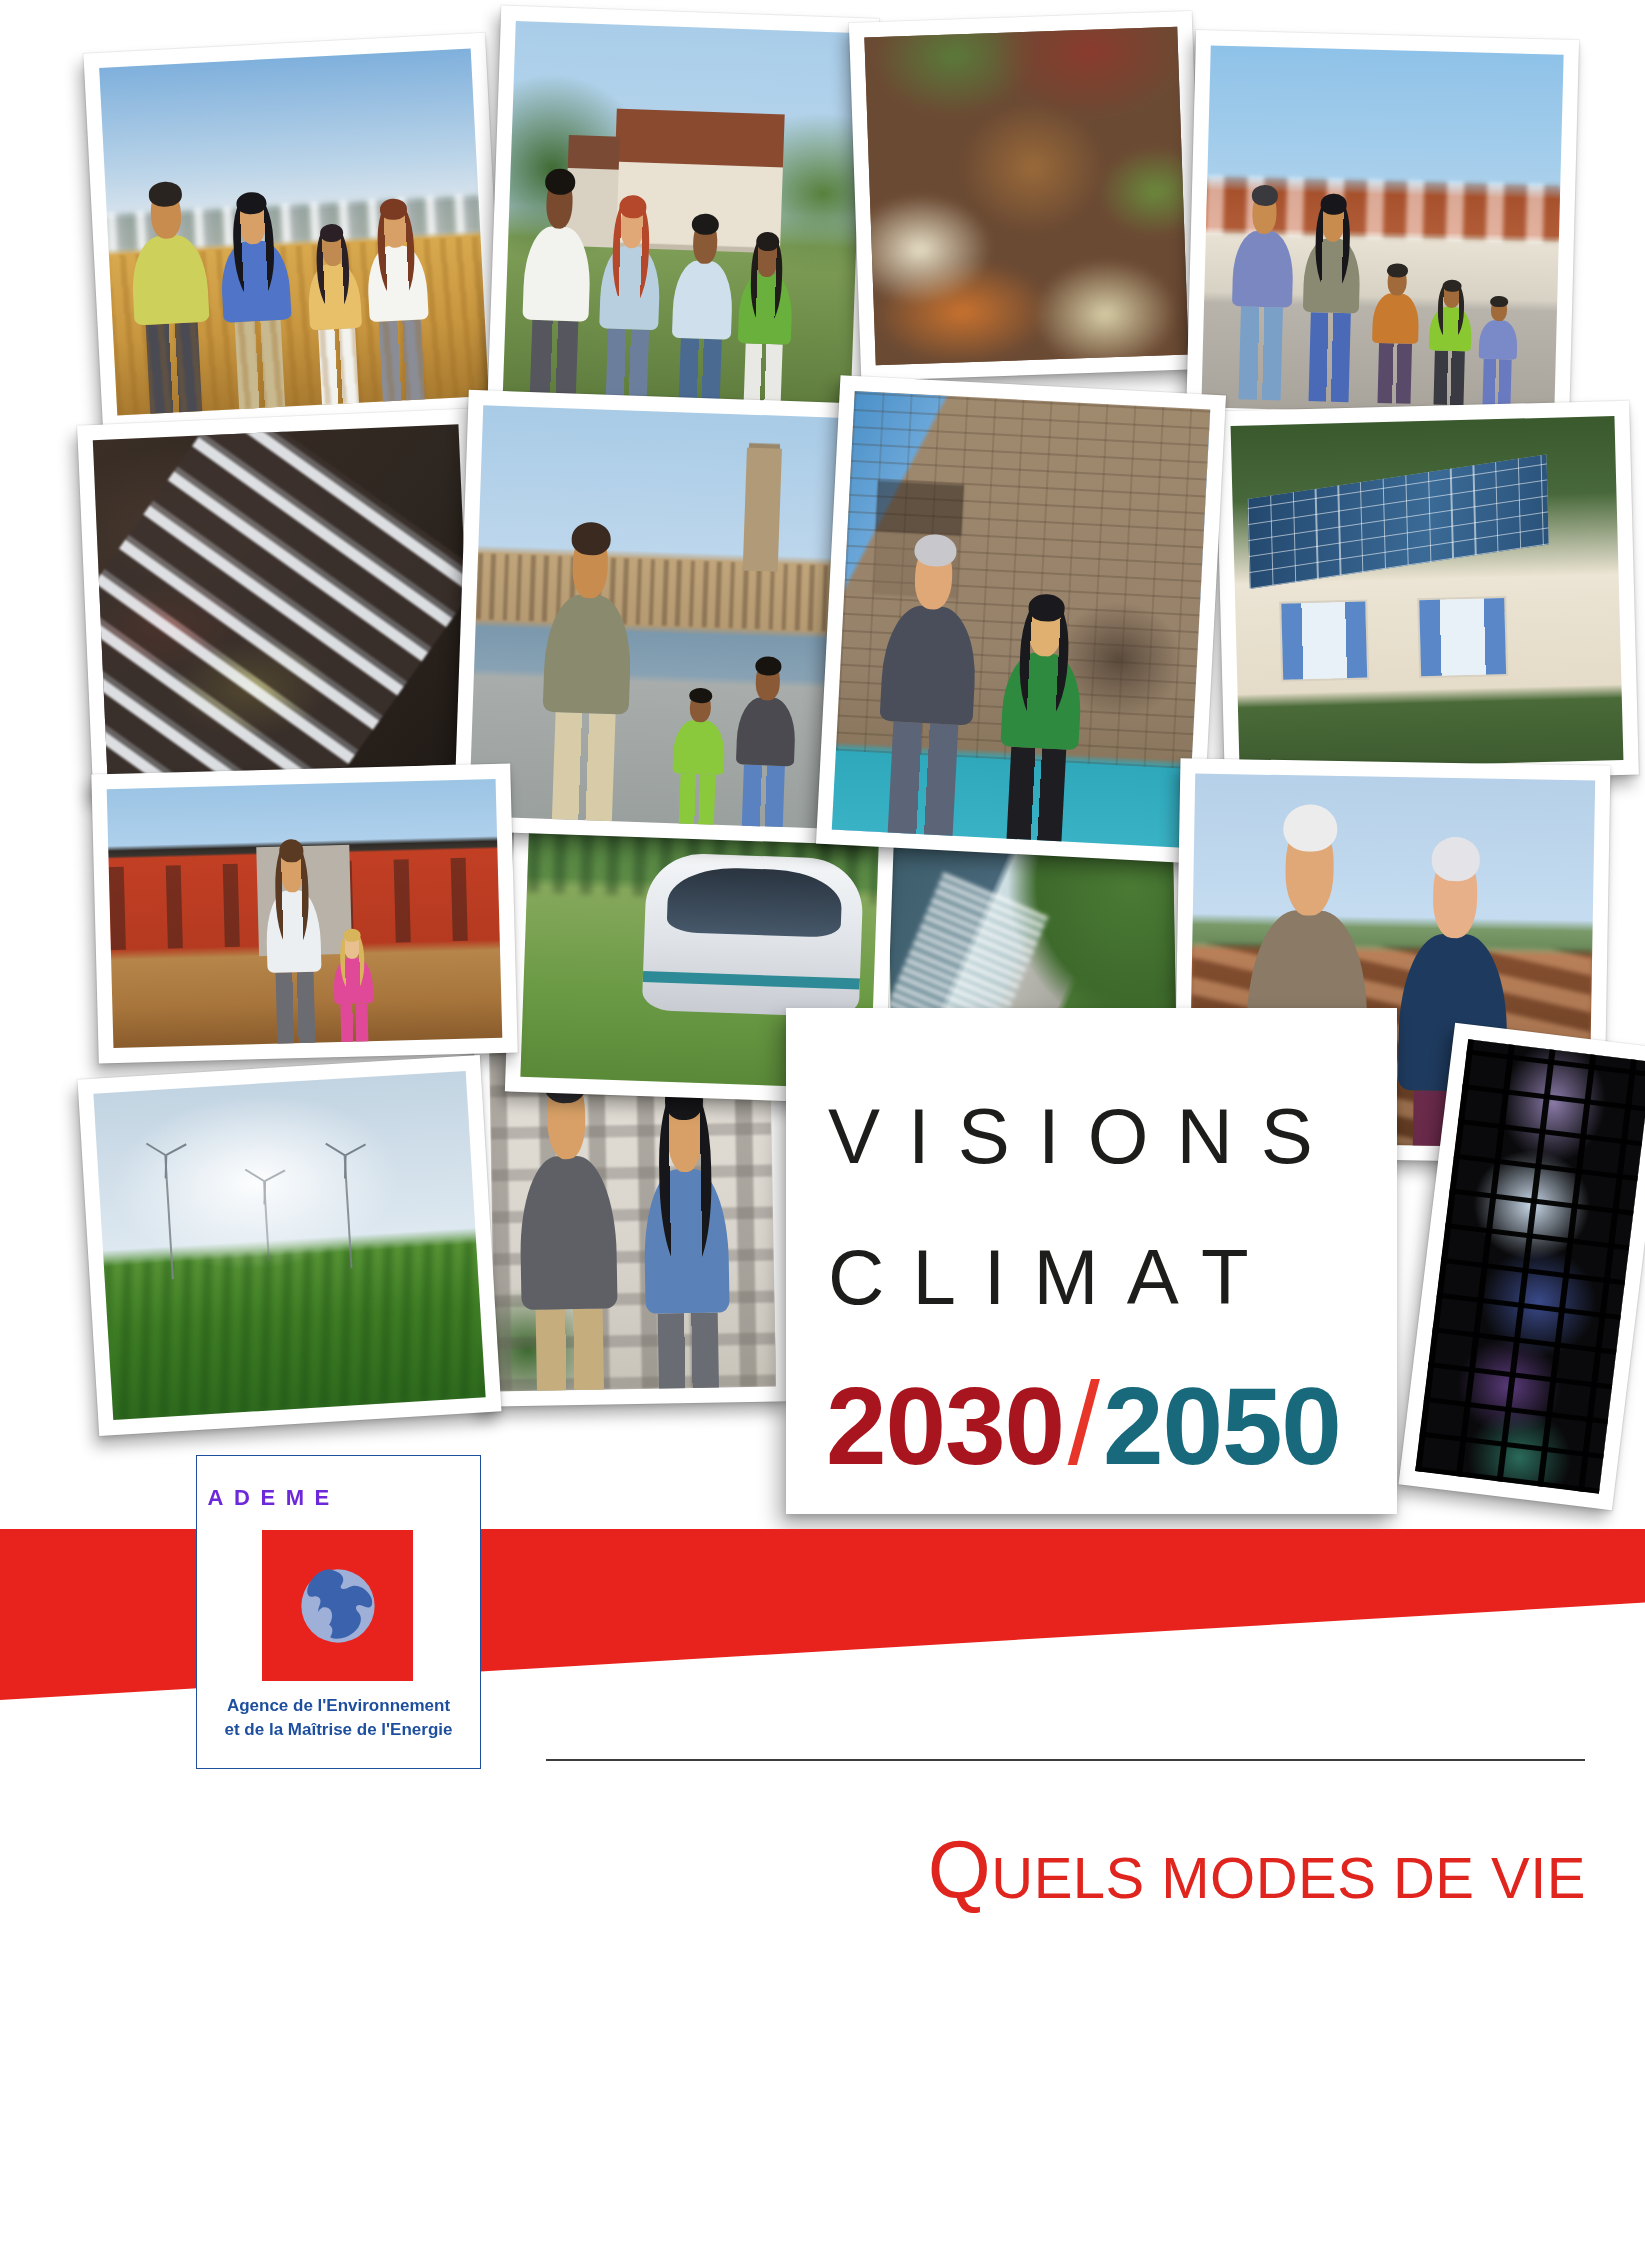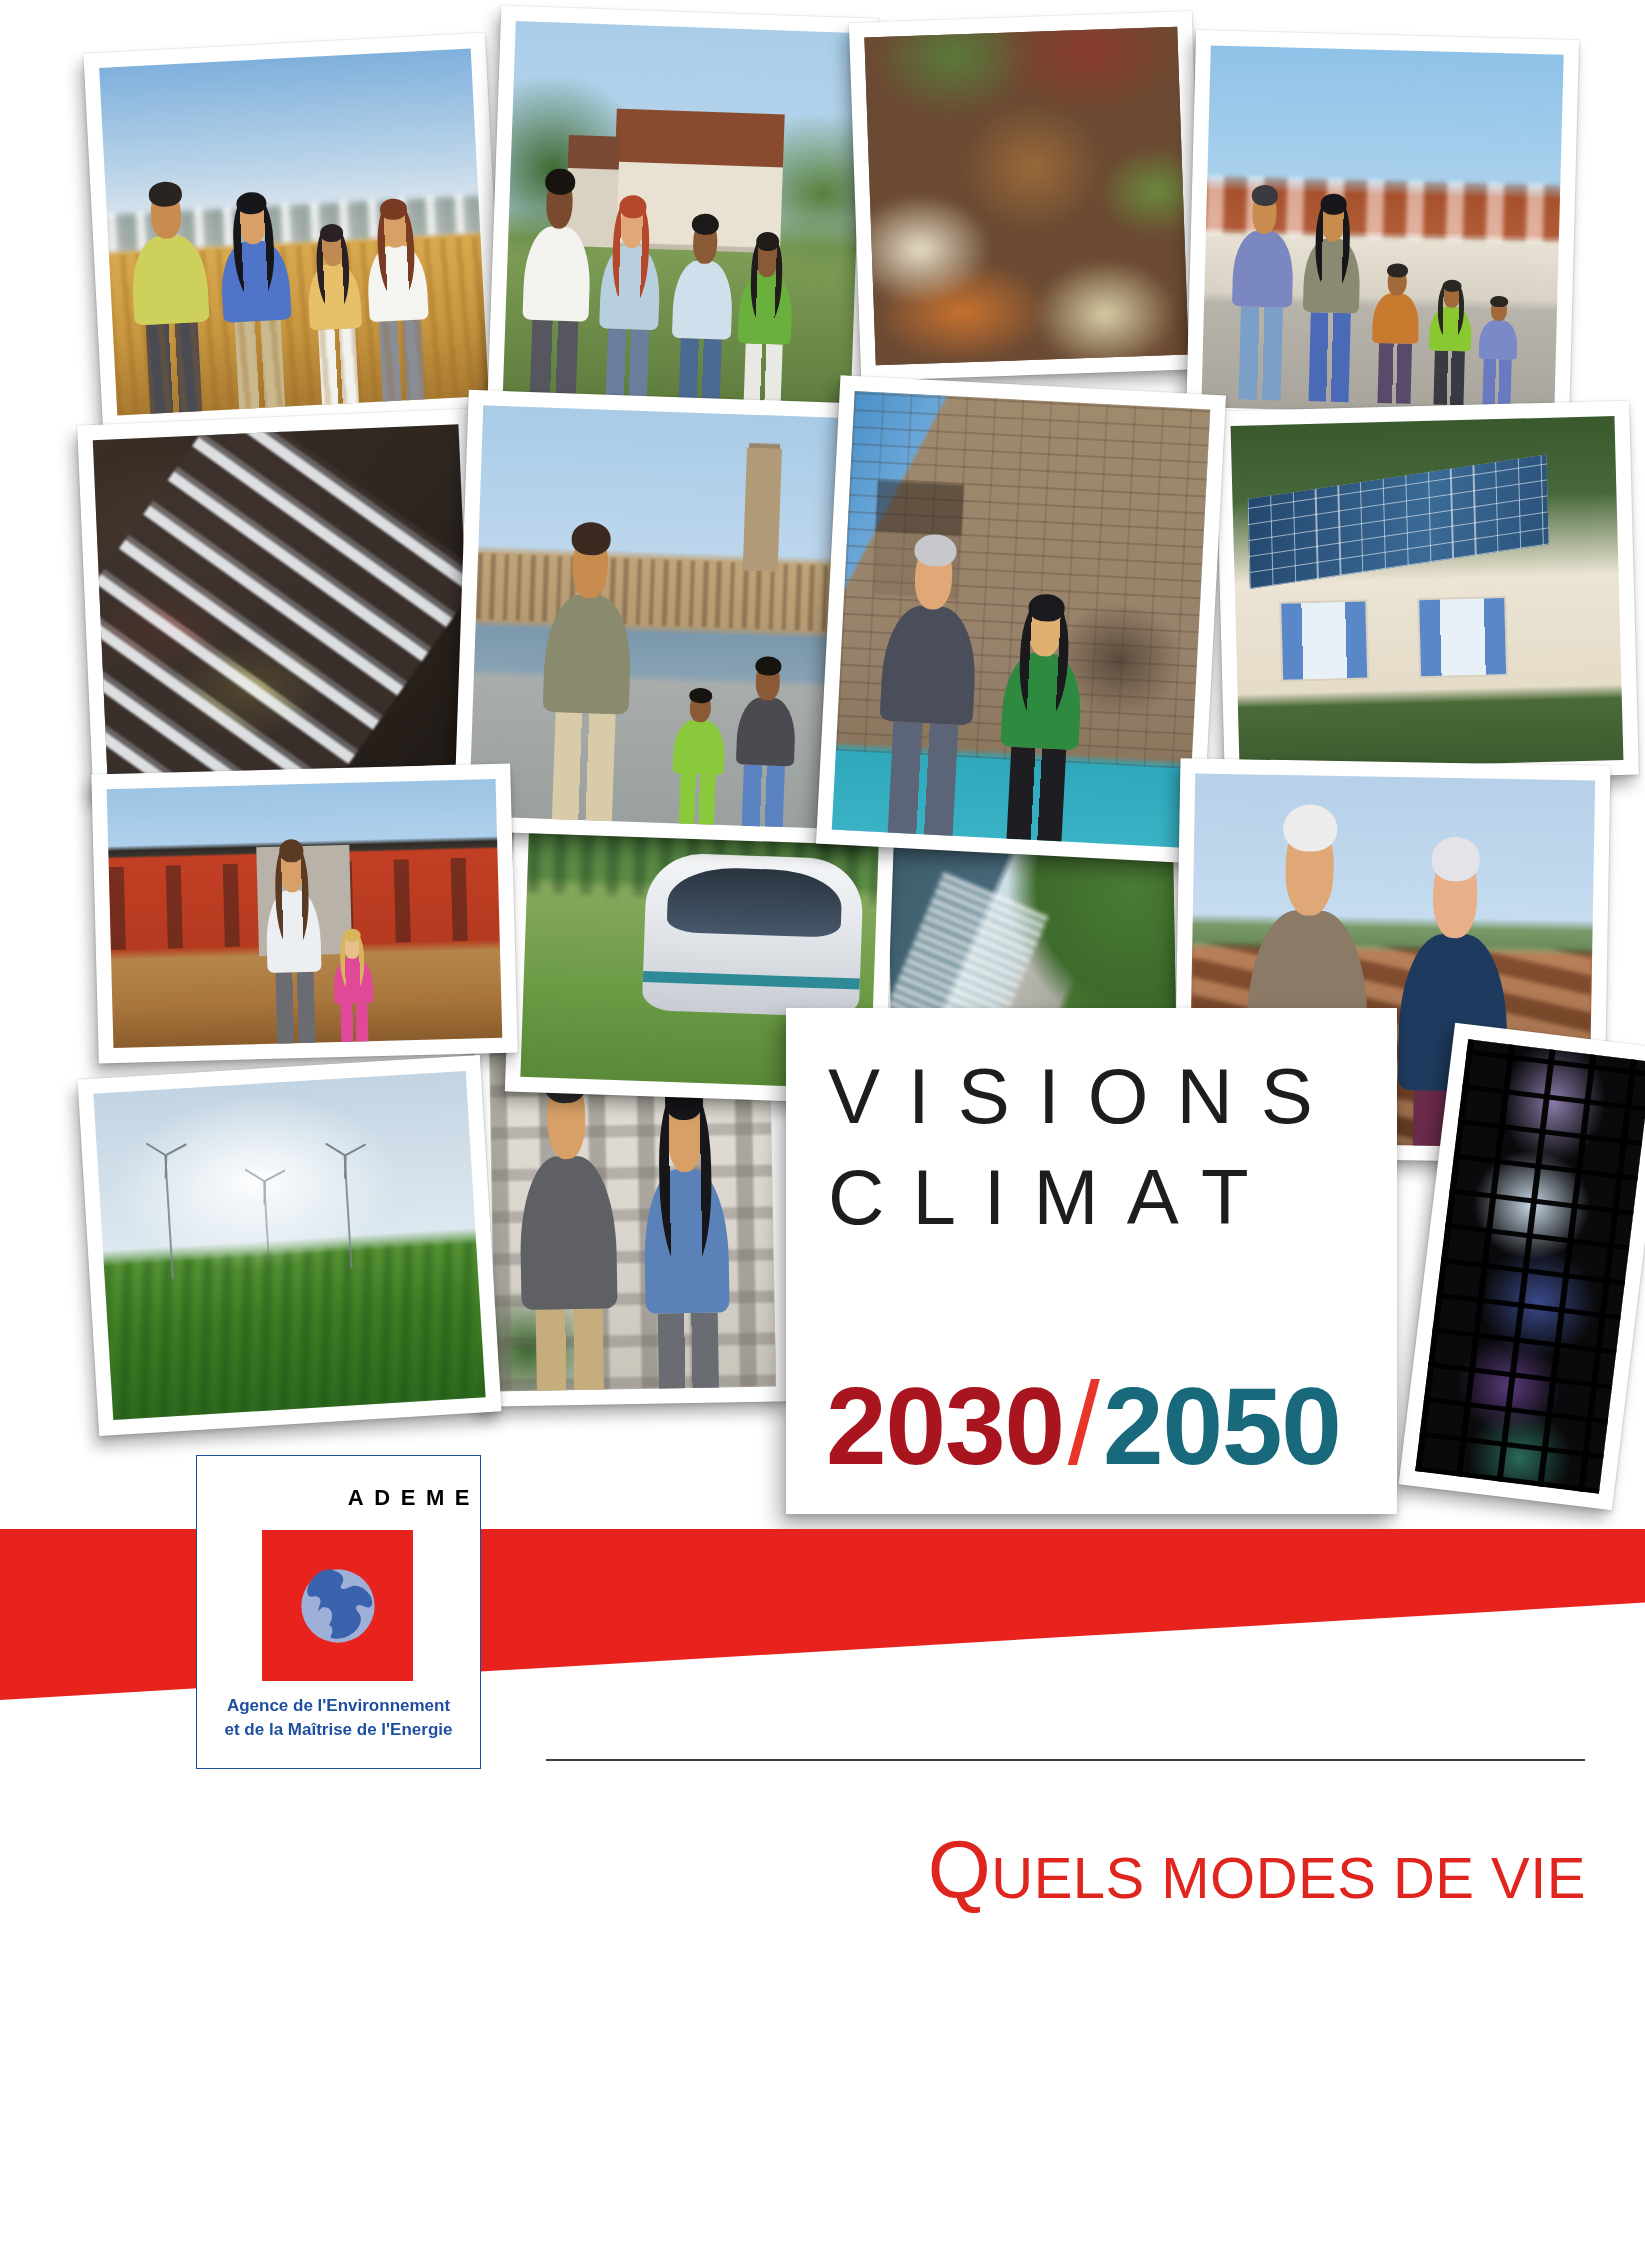--- a/index.html
+++ b/index.html
@@ -161,35 +161,35 @@
     radial-gradient(ellipse 40% 16% at 45% 78%,#5a3a7a 0%,rgba(90,58,122,0) 70%),
     radial-gradient(ellipse 40% 16% at 55% 94%,#2a6a5a 0%,rgba(42,106,90,0) 70%),
     #0a0a0c;}
 
   
   #titleCard{position:absolute;left:786px;top:1008px;width:611px;height:506px;background:#ffffff;
     box-shadow:-6.6px 12px 20px rgba(0,0,0,.32), 0 2.7px 6.6px rgba(0,0,0,.16);z-index:40;}
   #titleCard .tl{position:absolute;left:42px;top:38px;right:26.5px;
     font-size:78px;line-height:101px;font-weight:300;color:#1d1d1b;
     letter-spacing:.36em;white-space:nowrap;}
-  #titleCard .tl span{display:block;}
+  #titleCard .tl span{display:block;margin-top:40px;}
   #years{position:absolute;left:40px;bottom:22.6px;font-weight:700;font-size:110px;
     letter-spacing:-0.01em;white-space:nowrap;transform:scaleX(.99);transform-origin:left;}
   #years .y1{color:#a9151e;} 
   #years .sl{color:#e8352a;font-weight:300;font-size:117px;margin:0 4px;}
   #years .y2{color:#19697c;}
 
   
   #band{position:absolute;left:0;top:1529px;width:1646px;height:171px;background:#e8231e;
         clip-path:polygon(0 0,100% 0,100% 43%,0 100%);z-index:44;}
 
   
   #ademe{position:absolute;left:196px;top:1455px;width:285px;height:314px;background:#ffffff;
          border:1.3px solid #1d4f9e;box-sizing:border-box;z-index:46;}
-  #ademe .word{position:absolute;top:29px;left:0;right:0;text-align:right;color:#000000;
+  #ademe .word{position:absolute;top:29px;left:0;right:0;text-align:left;color:#6d28d9;
          font-weight:700;font-size:22px;letter-spacing:.48em;text-indent:.48em;}
   #ademe .sq{position:absolute;left:65px;top:74px;width:151px;height:151px;background:#e8231e;
          display:flex;align-items:center;justify-content:center;}
   #ademe .lines{position:absolute;left:0;right:0;bottom:25px;text-align:center;color:#1d4f9e;
          font-weight:600;font-size:17px;line-height:24.6px;}
 
   
   #sep{position:absolute;left:546px;top:1759px;width:1039px;height:2px;background:#3d3d3b;z-index:12;}
   #tagline{position:absolute;right:60px;top:1820px;text-align:center;color:#e0241e;z-index:12;
     font-weight:300;letter-spacing:.045em;line-height:100px;}

